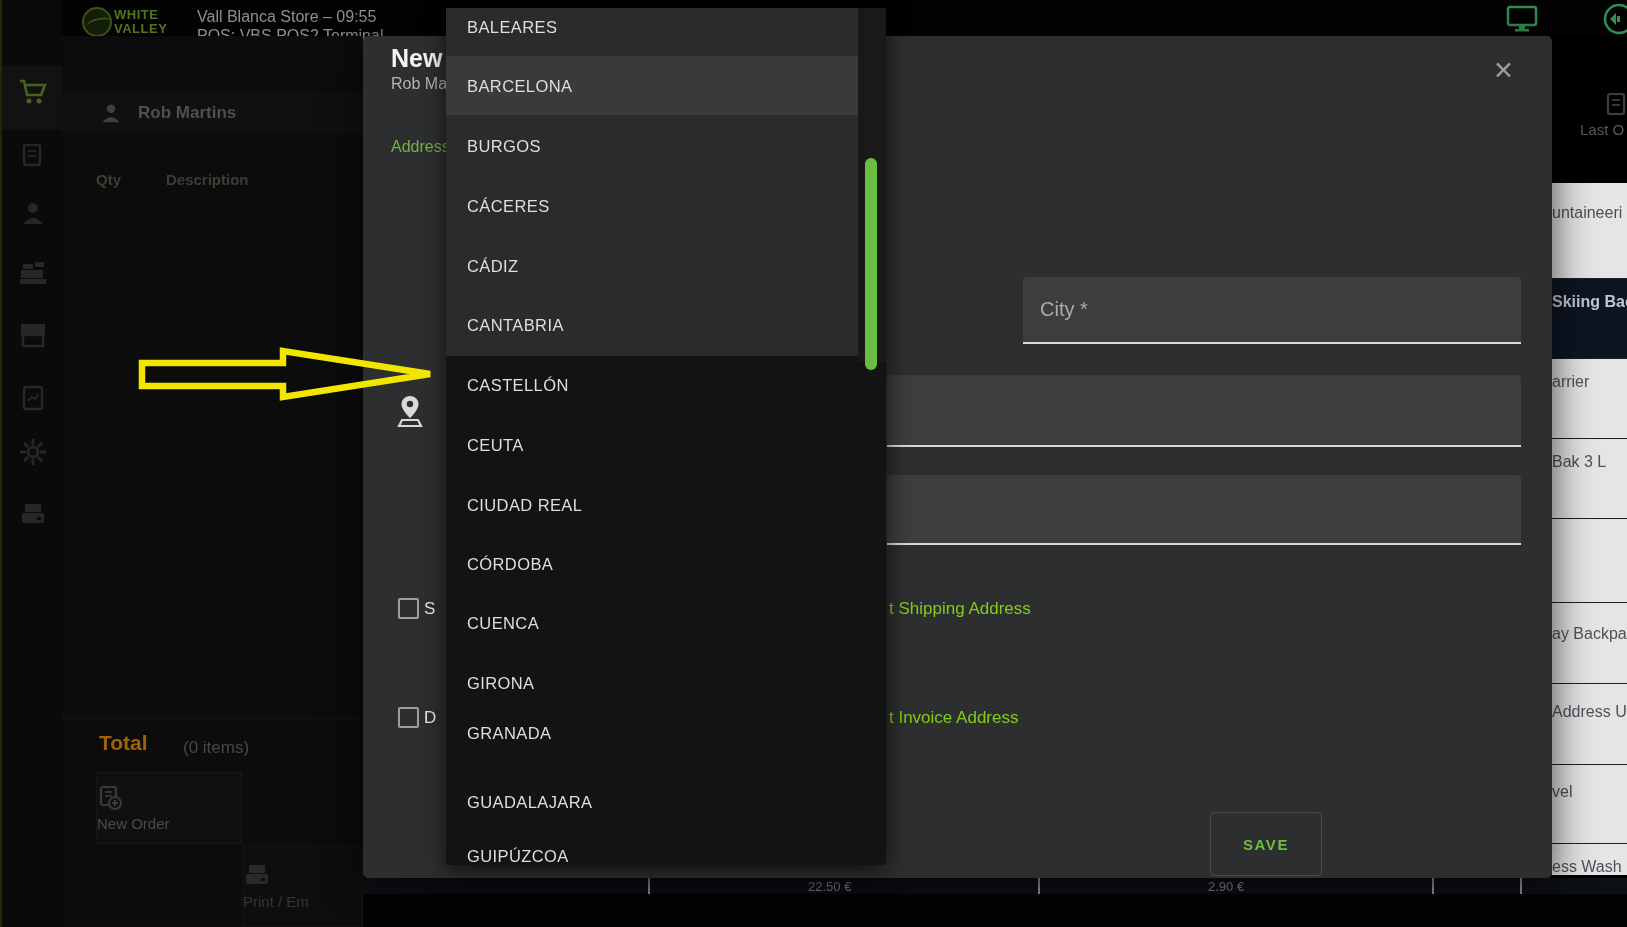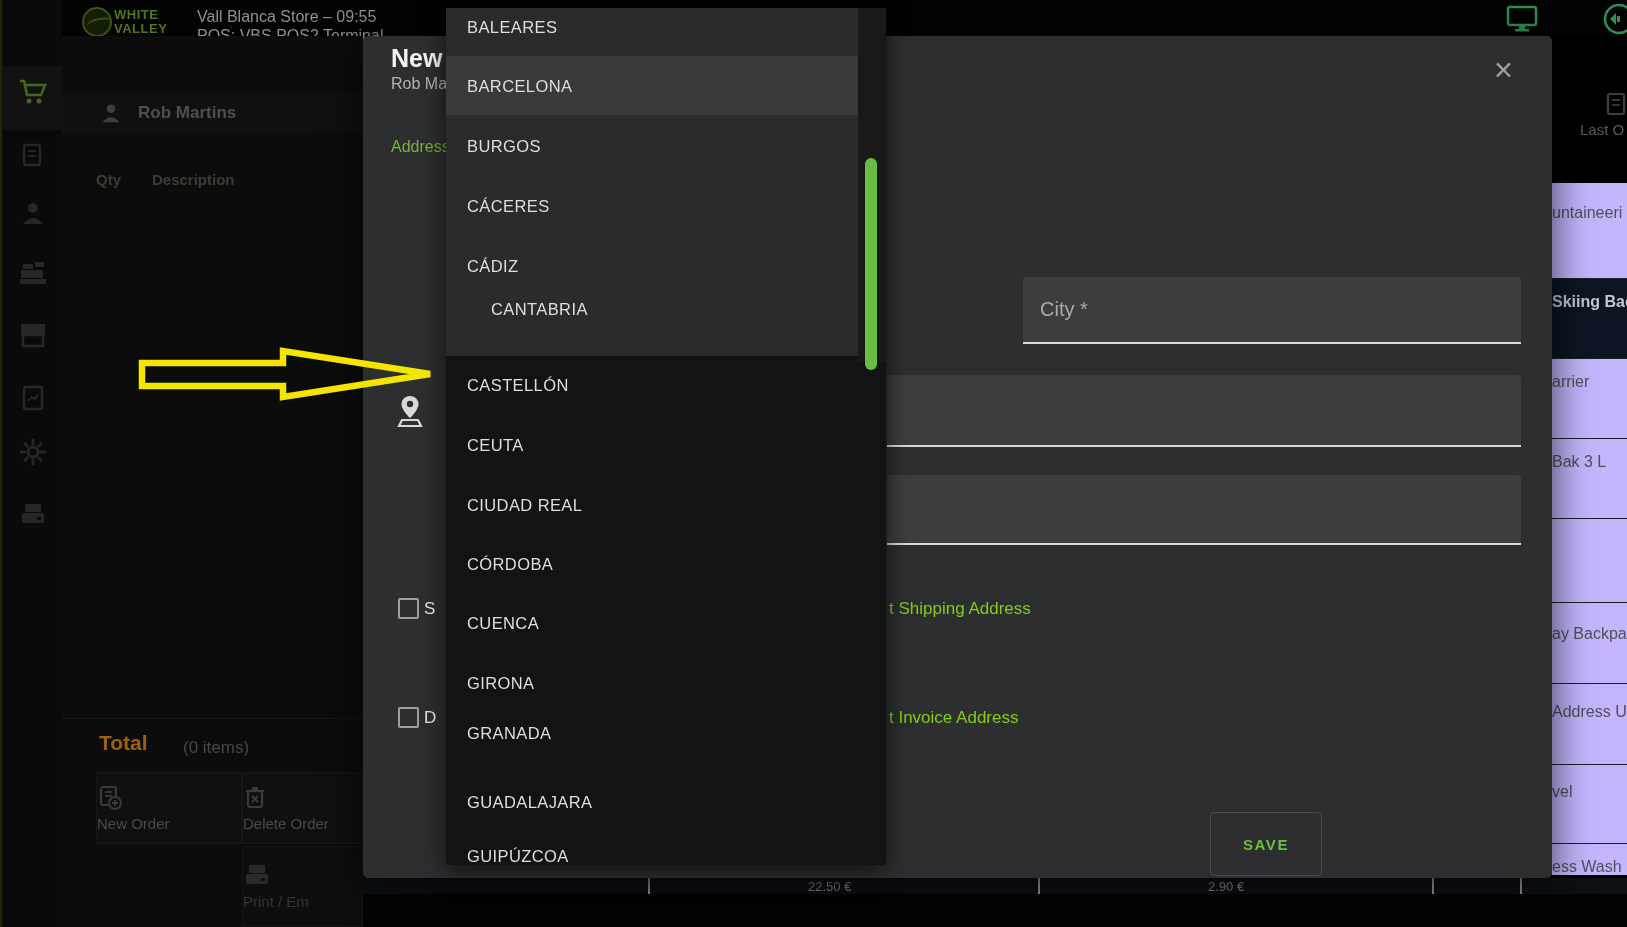--- a/index.html
+++ b/index.html
@@ -54,21 +54,21 @@
   
   .dropdown { left:446px; top:8px; width:440px; height:857px; background:#131313; box-shadow:0 6px 24px rgba(0,0,0,.65); border-radius:0 0 4px 4px; overflow:hidden; }
   .dd-top { position:absolute; left:0; top:0; width:412px; height:348px; background:#2b2b2c; }
   .dd-hl { position:absolute; left:0; top:48px; width:412px; height:59px; background:#3a3a3b; }
   .dd-track { position:absolute; left:412px; top:0; width:28px; height:354px; background:#191919; }
   .dd-thumb { position:absolute; left:419px; top:150px; width:12px; height:212px; background:#6abd43; border-radius:6px; }
   .dd-item { position:absolute; left:21px; height:24px; line-height:24px; font-size:16.5px; font-weight:500; letter-spacing:.4px; color:#dfdfdf; white-space:nowrap; cursor:pointer; }
 
   
   .right-col { left:1552px; top:36px; width:75px; height:842px; background:#000; }
-  .rc-rows { position:absolute; left:0; top:147px; width:75px; height:692px; background:#c4b5fd; }
+  .rc-rows { position:absolute; left:0; top:147px; width:75px; height:692px; background:#e5e5e5; }
   .rc-row { position:absolute; left:0; width:75px; border-top:1px solid #1b2028; overflow:hidden; }
   .rc-txt { font-size:16px; color:#4d5259; white-space:nowrap; }
   .rc-sel { background:#0d1523; }
   .rc-sel .rc-txt { color:#c3c9d2; font-weight:bold; }
   .rc-head { font-size:15px; color:#565c64; white-space:nowrap; }
 
   
   .price-strip { left:363px; top:878px; width:1264px; height:16px; background:#0d1014; }
   .cell-border { position:absolute; top:-6px; width:2px; height:22px; background:#c7ccd2; opacity:.75; }
   .price { position:absolute; top:1px; font-size:13px; color:#8a8e93; white-space:nowrap; }
@@ -178,46 +178,36 @@
 
   <div class="abs left-panel">
     <div class="rob-row">
       <svg width="22" height="22" viewBox="0 0 26 26">
           <circle cx="13" cy="8" r="5" fill="#3f3f3f"></circle>
           <path d="M3 24 q10 -12 20 0 z" fill="#3f3f3f"></path>
         </svg>
       <span class="rob-name">Rob Martins</span>
     </div>
     <div class="abs list-head" style="left:34px; top:135px;">Qty</div>
-    <div class="abs list-head" style="left:90px; top:135px;">Description</div>
+    <div class="abs list-head" style="left:104px; top:135px;">Description</div>
 
     <div class="abs" style="left:0; top:682px; width:301px; border-top:1px solid #161616;"></div>
     <div class="abs total-label" style="left:37px; top:695px;">Total</div>
     <div class="abs total-items" style="left:121px; top:702px;">(0 items)</div>
 
     <div class="pos-tile" style="left:34px; top:736px; width:146px; height:72px;">
       <svg width="26" height="26" viewBox="0 0 26 26">
           <rect x="4" y="2" width="15" height="18" rx="2" fill="none" stroke="#3a3a3a" stroke-width="2.2"></rect>
           <line x1="8" y1="7" x2="15" y2="7" stroke="#3a3a3a" stroke-width="1.8"></line>
           <line x1="8" y1="11" x2="15" y2="11" stroke="#3a3a3a" stroke-width="1.8"></line>
           <circle cx="18" cy="18" r="6" fill="#101010" stroke="#3a3a3a" stroke-width="2"></circle>
           <line x1="18" y1="15" x2="18" y2="21" stroke="#3a3a3a" stroke-width="2"></line>
           <line x1="15" y1="18" x2="21" y2="18" stroke="#3a3a3a" stroke-width="2"></line>
         </svg>
       <span class="lbl">New Order</span>
-    </div>
-    <div class="pos-tile" style="left:180px; top:736px; width:121px; height:72px; overflow:hidden;">
-      <svg width="24" height="26" viewBox="0 0 24 26">
-          <rect x="5" y="6" width="14" height="16" rx="2" fill="none" stroke="#3a3a3a" stroke-width="2.2"></rect>
-          <line x1="3" y1="6" x2="21" y2="6" stroke="#3a3a3a" stroke-width="2.2"></line>
-          <rect x="9" y="2" width="6" height="3" fill="#3a3a3a"></rect>
-          <line x1="9" y1="11" x2="15" y2="17" stroke="#3a3a3a" stroke-width="2"></line>
-          <line x1="15" y1="11" x2="9" y2="17" stroke="#3a3a3a" stroke-width="2"></line>
-        </svg>
-      <span class="lbl">Delete Order</span>
     </div>
     <div class="pos-tile" style="left:180px; top:810px; width:121px; height:81px; overflow:hidden; opacity:.65;">
       <svg width="28" height="26" viewBox="0 0 28 26">
           <rect x="6" y="2" width="16" height="8" rx="1" fill="#3a3a3a"></rect>
           <rect x="3" y="11" width="22" height="10" rx="2" fill="#3a3a3a"></rect>
           <rect x="18" y="15" width="4" height="3" fill="#101010"></rect>
         </svg>
       <span class="lbl">Print / Em</span>
     </div>
   </div>
@@ -301,21 +291,21 @@
   <div class="abs dropdown">
     <div class="dd-top"></div>
     <div class="dd-hl"></div>
     <div class="dd-track"></div>
     <div class="dd-thumb"></div>
     <div class="dd-item" style="top:7px;">BALEARES</div>
     <div class="dd-item" style="top:66px;">BARCELONA</div>
     <div class="dd-item" style="top:126px;">BURGOS</div>
     <div class="dd-item" style="top:186px;">CÁCERES</div>
     <div class="dd-item" style="top:246px;">CÁDIZ</div>
-    <div class="dd-item" style="top:289px;margin-left:24px;">CANTABRIA</div>
+    <div class="dd-item" style="top:305px;">CANTABRIA</div>
     <div class="dd-item" style="top:365px;">CASTELLÓN</div>
     <div class="dd-item" style="top:425px;">CEUTA</div>
     <div class="dd-item" style="top:485px;">CIUDAD REAL</div>
     <div class="dd-item" style="top:544px;">CÓRDOBA</div>
     <div class="dd-item" style="top:603px;">CUENCA</div>
     <div class="dd-item" style="top:663px;">GIRONA</div>
     <div class="dd-item" style="top:713px;">GRANADA</div>
     <div class="dd-item" style="top:782px;">GUADALAJARA</div>
     <div class="dd-item" style="top:836px;">GUIPÚZCOA</div>
   </div>

